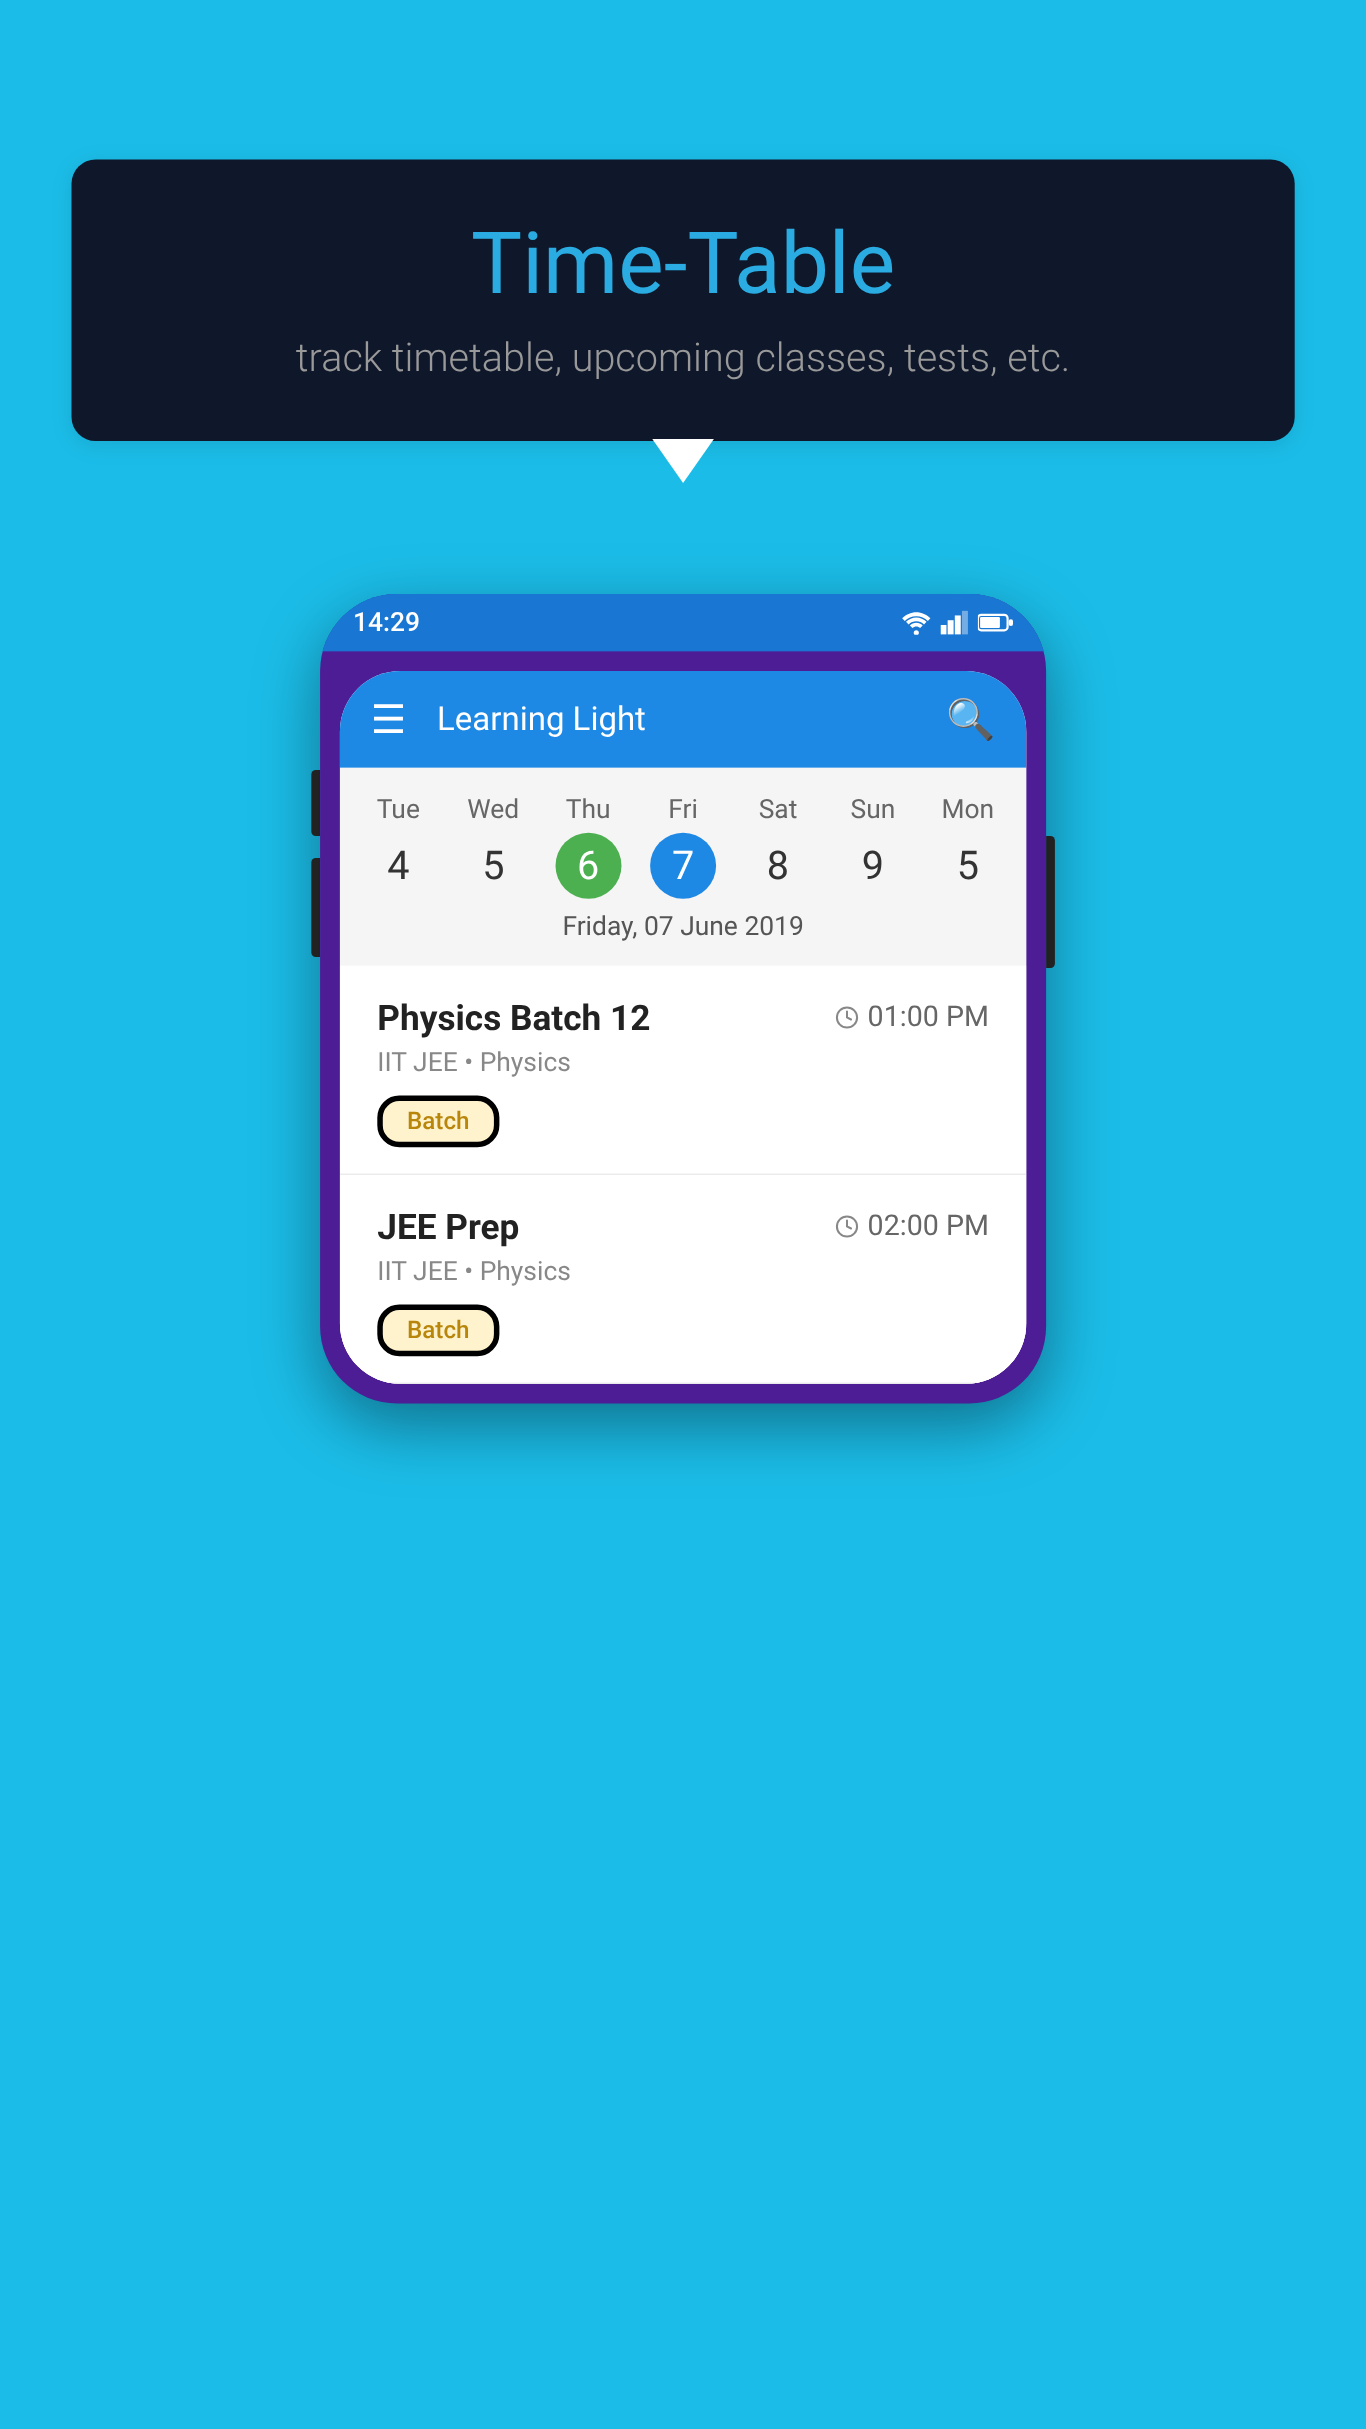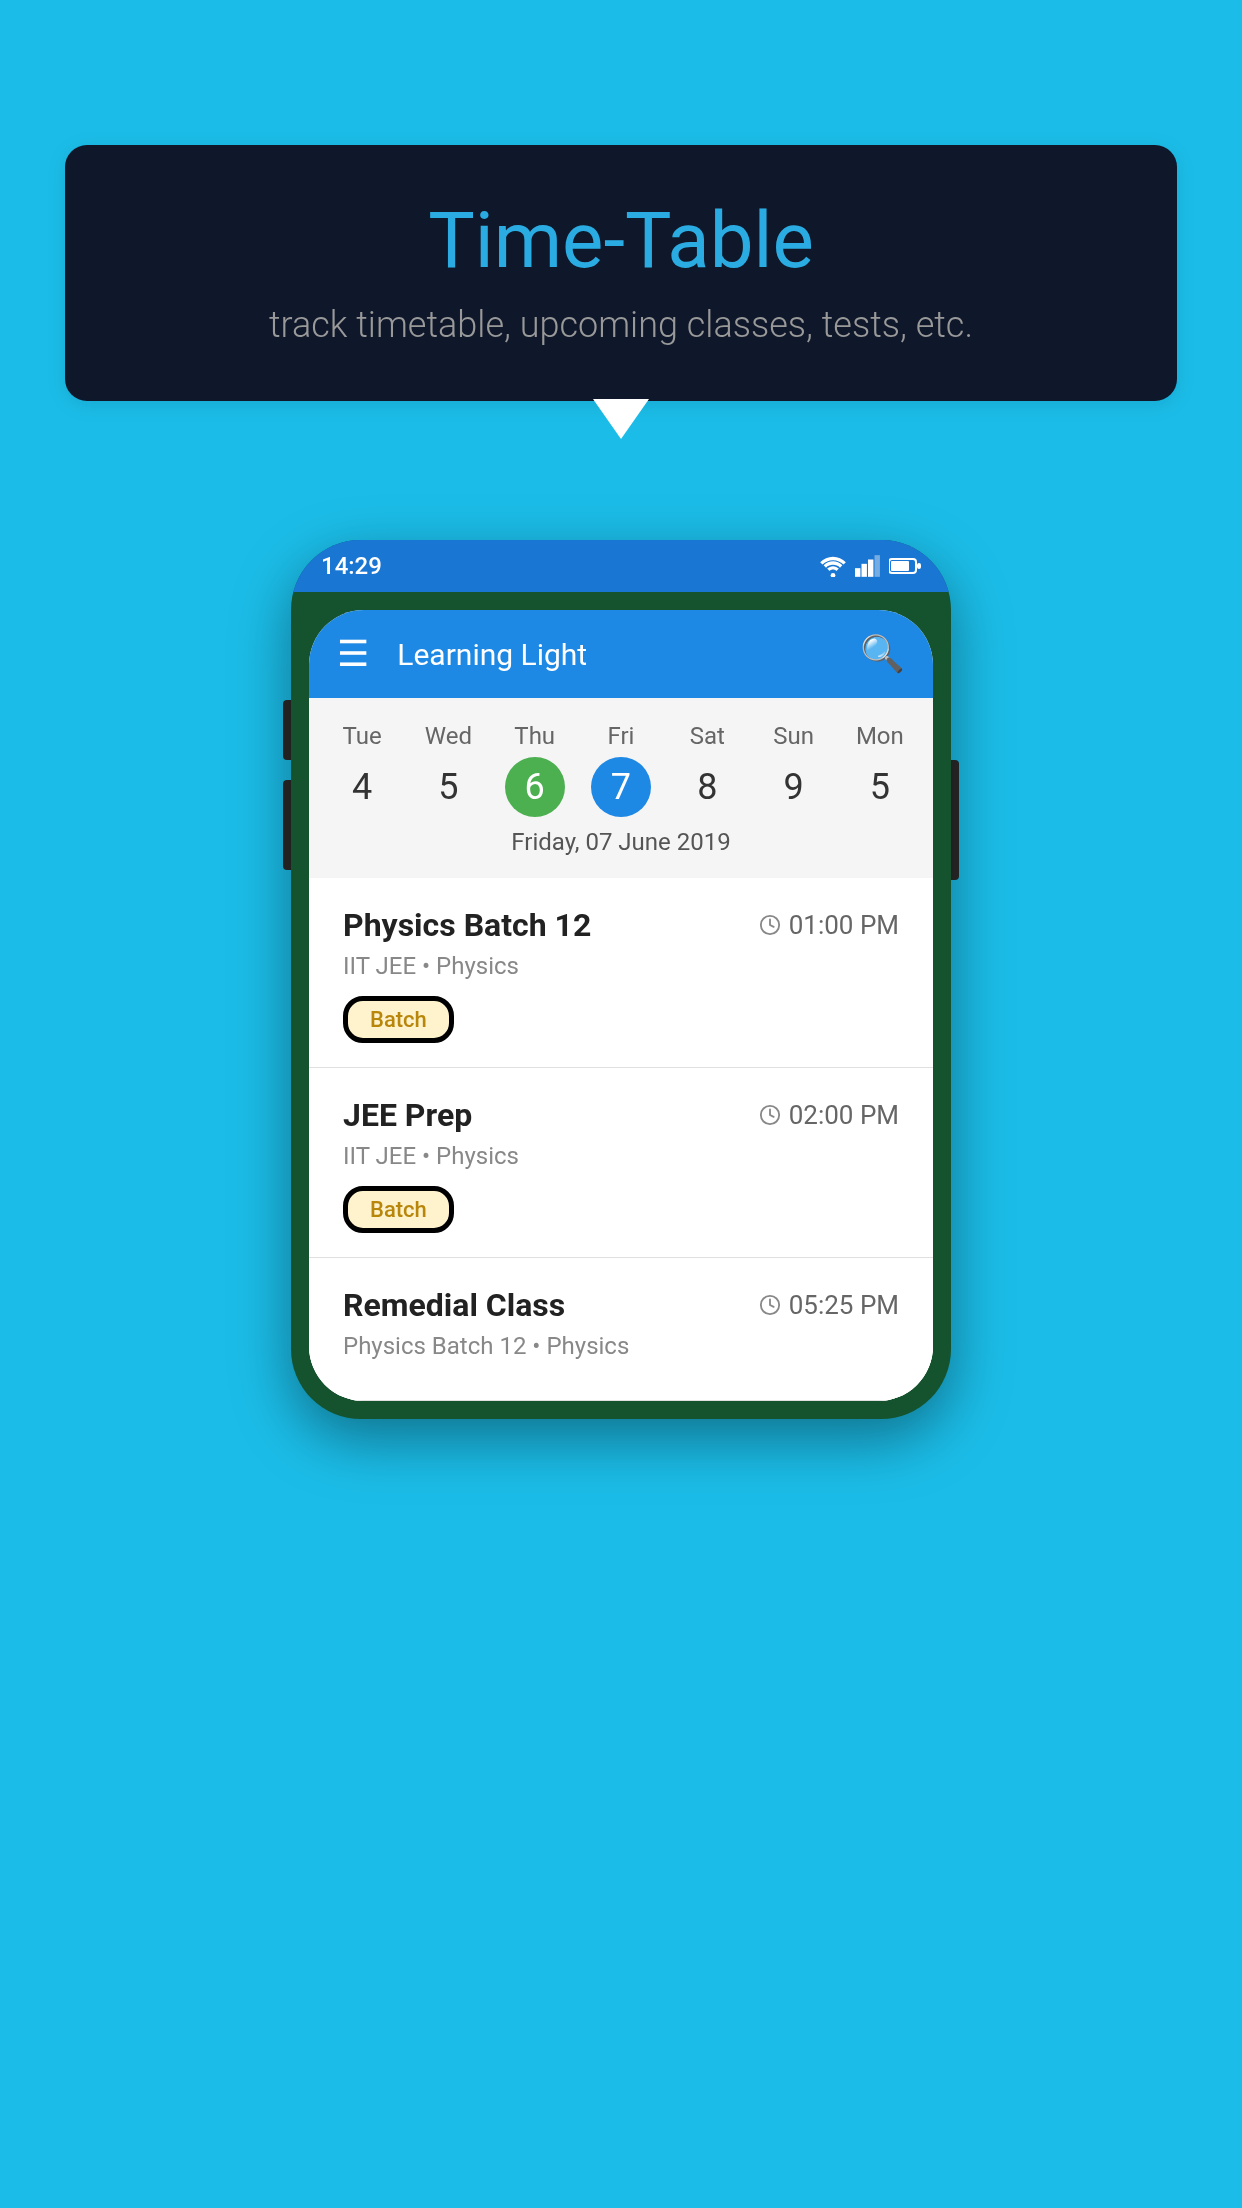--- a/index.html
+++ b/index.html
@@ -60,21 +60,21 @@
     
     .phone-wrapper {
       position: absolute;
       top: 540px;
       left: 50%;
       transform: translateX(-50%);
       width: 660px;
     }
 
     .phone-outer {
-      background: #14532d;
+      background: #4c1d95;
       border-radius: 70px;
       padding: 0;
       position: relative;
       box-shadow: 0 20px 60px rgba(0,0,0,0.4);
       overflow: hidden;
     }
 
     
     .status-bar {
       background: #1976D2;
@@ -404,30 +404,17 @@
                 <circle cx="12" cy="12" r="10" stroke="#888" stroke-width="2" fill="none"></circle>
                 <path d="M12 6v6l4 2" stroke="#888" stroke-width="2" stroke-linecap="round" fill="none"></path>
               </svg>
               02:00 PM
             </span>
           </div>
           <div class="schedule-item-subtitle">IIT JEE • Physics</div>
           <span class="batch-badge">Batch</span>
         </div>
 
-        <div class="schedule-item">
-          <div class="schedule-item-header">
-            <span class="schedule-item-title">Remedial Class</span>
-            <span class="schedule-item-time">
-              <svg width="22" height="22" viewBox="0 0 24 24">
-                <circle cx="12" cy="12" r="10" stroke="#888" stroke-width="2" fill="none"></circle>
-                <path d="M12 6v6l4 2" stroke="#888" stroke-width="2" stroke-linecap="round" fill="none"></path>
-              </svg>
-              05:25 PM
-            </span>
-          </div>
-          <div class="schedule-item-subtitle">Physics Batch 12 • Physics</div>
-        </div>
 
       </div>
     </div>
   </div>
 </div>
 
 </body></html>

